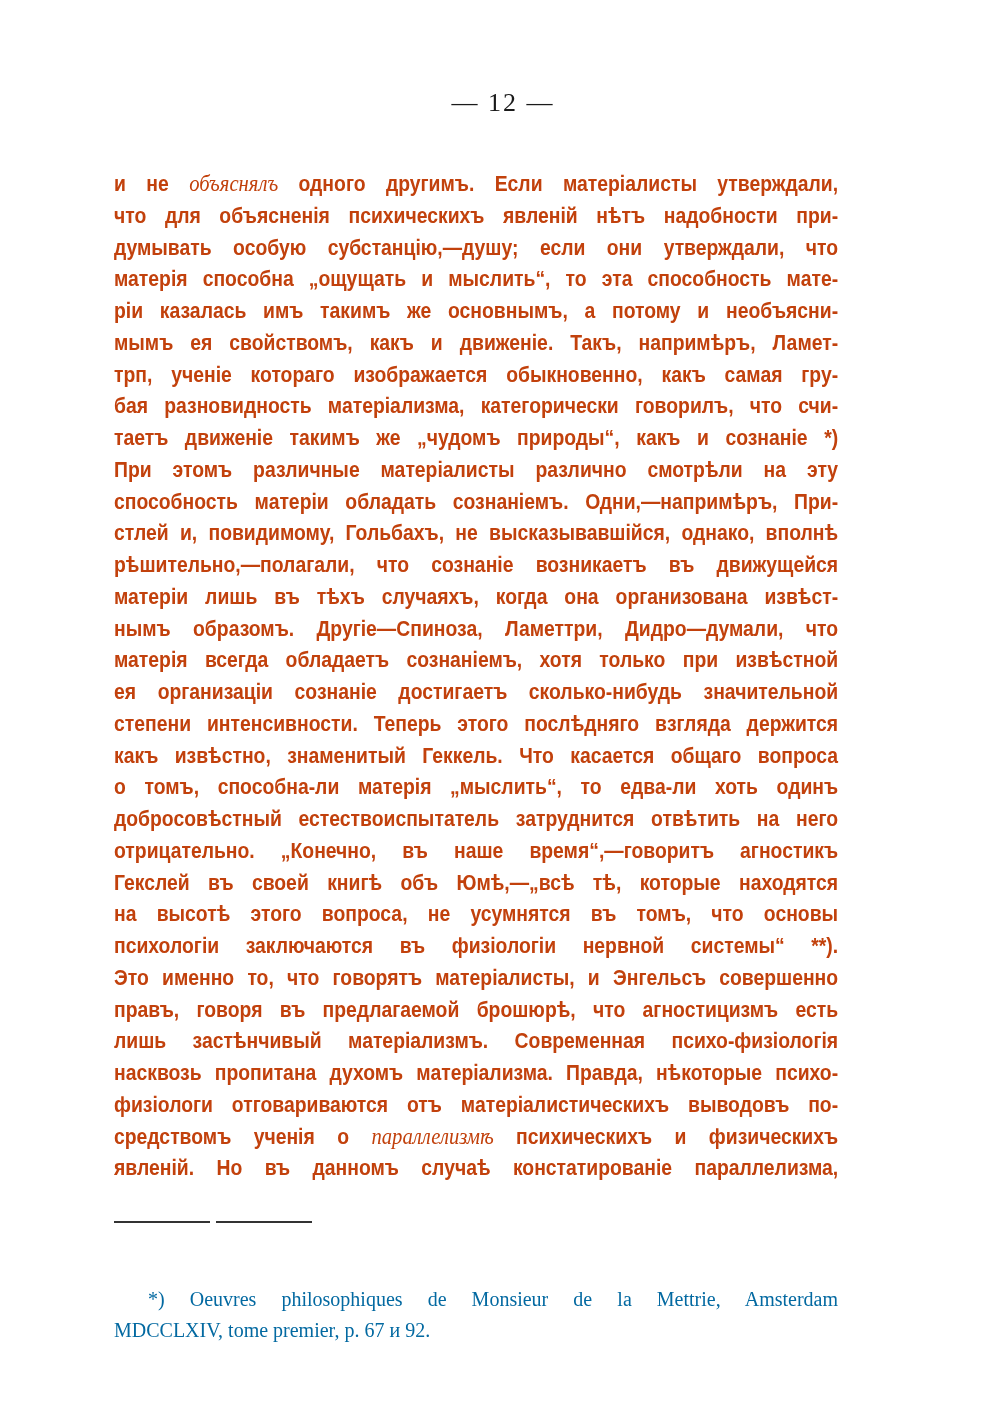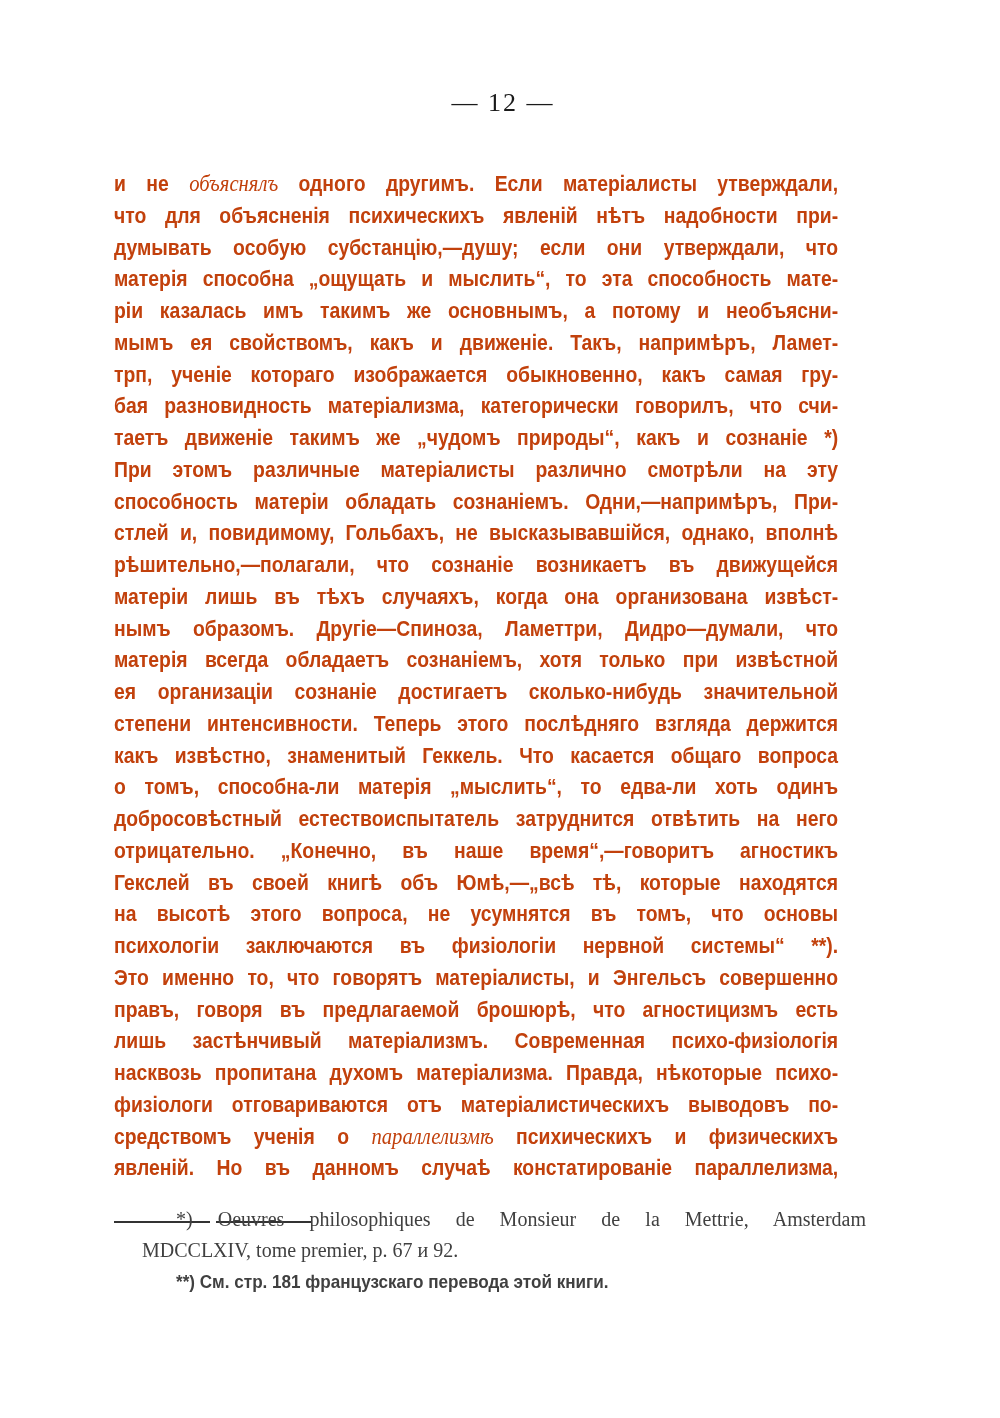--- a/index.html
+++ b/index.html
@@ -12,22 +12,22 @@
   .body-text {
     position: absolute; left: 114px; top: 143px; width: 724px;
     font-family: "Liberation Sans", sans-serif; font-weight: bold;
     font-size: 22.5px; line-height: 31.75px; color: #c2410c; margin-top: 25px;
   }
   .line { display: block; white-space: nowrap; text-align: justify; text-align-last: justify; height: 31.75px; transform: scaleX(0.86); transform-origin: left center; width: 842px; }
   .line.last { text-align-last: justify; }
   .line em { font-family: "Liberation Serif", serif; font-style: italic; font-weight: normal; font-size: 24px; }
   .rule { position: absolute; top: 1221px; height: 1.5px; background: #333; }
   .footnotes {
-    position: absolute; left: 114px; top: 1204px; width: 724px;
-    font-family: "Liberation Serif", serif; font-size: 20px; line-height: 31px; color: #404040; margin-left: 28px;
+    position: absolute; left: 114px; top: 1284px; width: 724px;
+    font-family: "Liberation Serif", serif; font-size: 20px; line-height: 31px; color: #0369a1;
   }
   .fn-line { display: block; white-space: nowrap; }
   .fn-justify { text-align: justify; text-align-last: justify; }
   .fn-indent { padding-left: 34px; }
   .fn-bold { font-family: "Liberation Sans", sans-serif; font-weight: bold; font-size: 19px; transform: scaleX(0.9); transform-origin: left center; display: block; }
 </style>
 </head>
 <body>
 
 <div class="page">
@@ -67,17 +67,14 @@
       <span class="line"><span>средствомъ ученія о </span><em>параллелизмѣ</em><span> психическихъ и физическихъ</span></span>
       <span class="line last"><span>явленій. Но въ данномъ случаѣ констатированіе параллелизма,</span></span>
     </div>
 
   <div class="rule" style="left:114px; width:96px;"></div>
   <div class="rule" style="left:216px; width:96px;"></div>
 
   <div class="footnotes">
     <span class="fn-line fn-justify fn-indent">*) Oeuvres philosophiques de Monsieur de la Mettrie, Amsterdam</span>
     <span class="fn-line">MDCCLXIV, tome premier, p. 67 и 92.</span>
-    <span class="fn-line fn-indent">
-        <span class="fn-bold">**) См. стр. 181 французскаго перевода этой книги.</span>
-      </span>
   </div>
 </div>
 
 </body></html>

